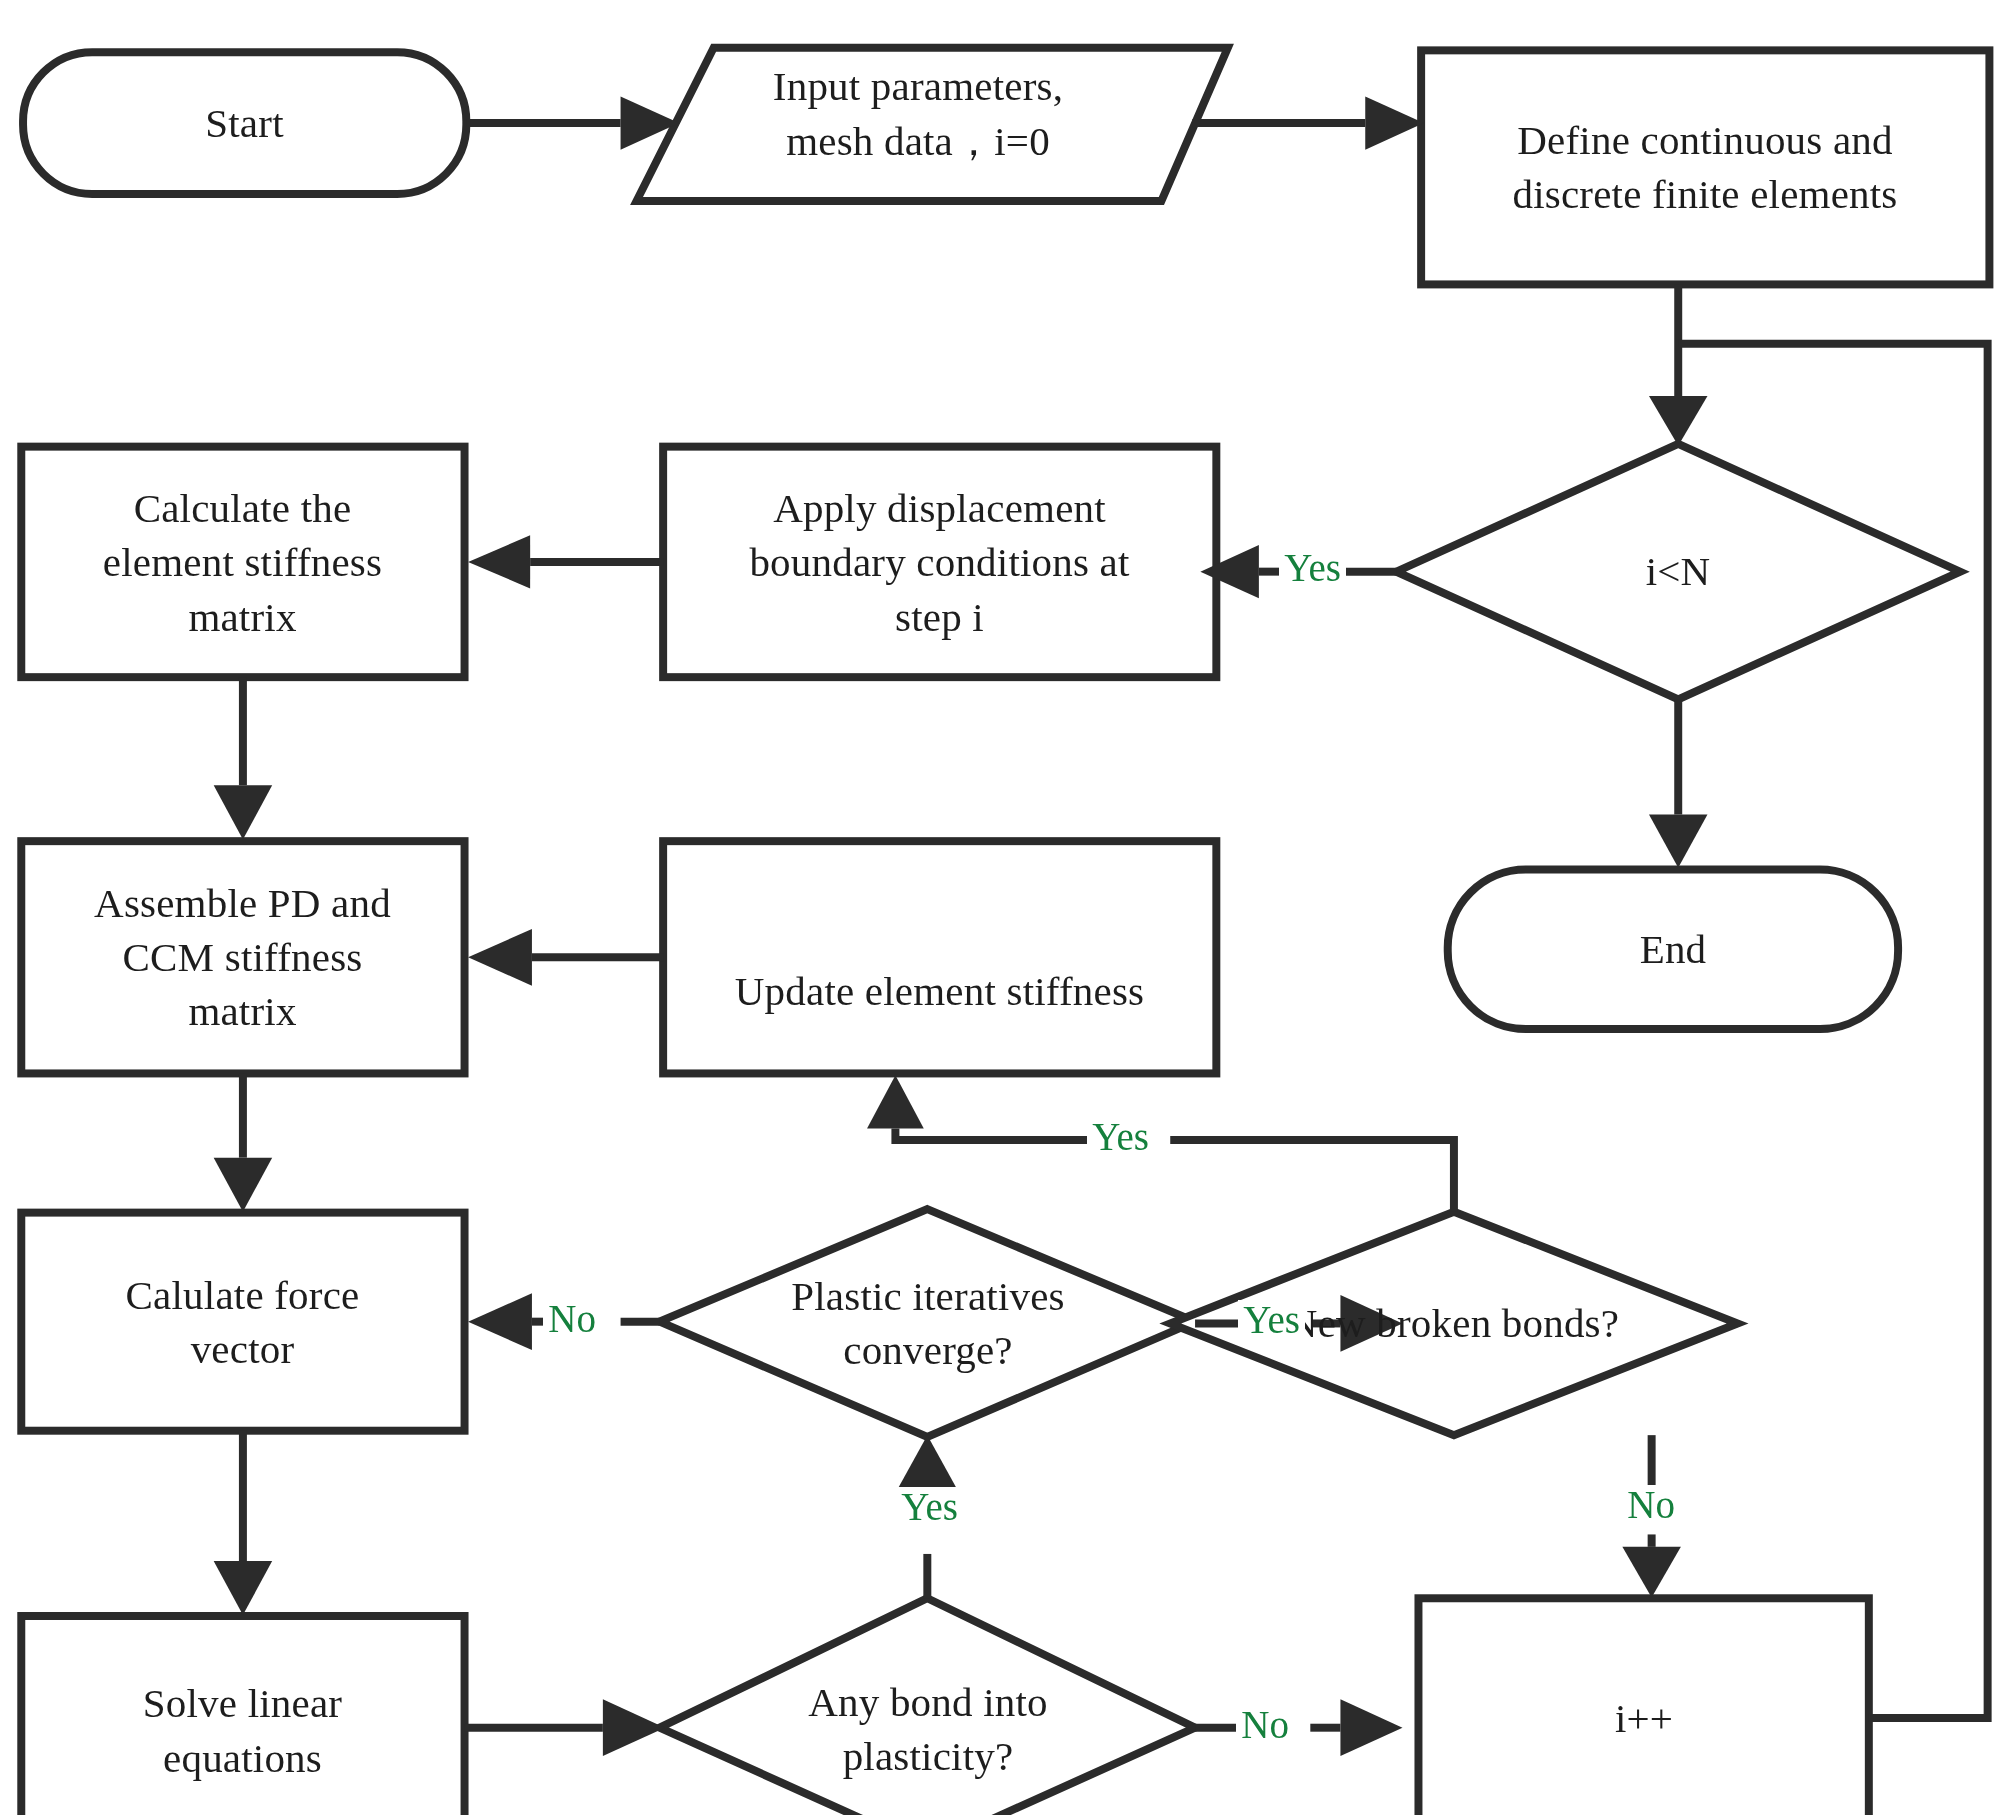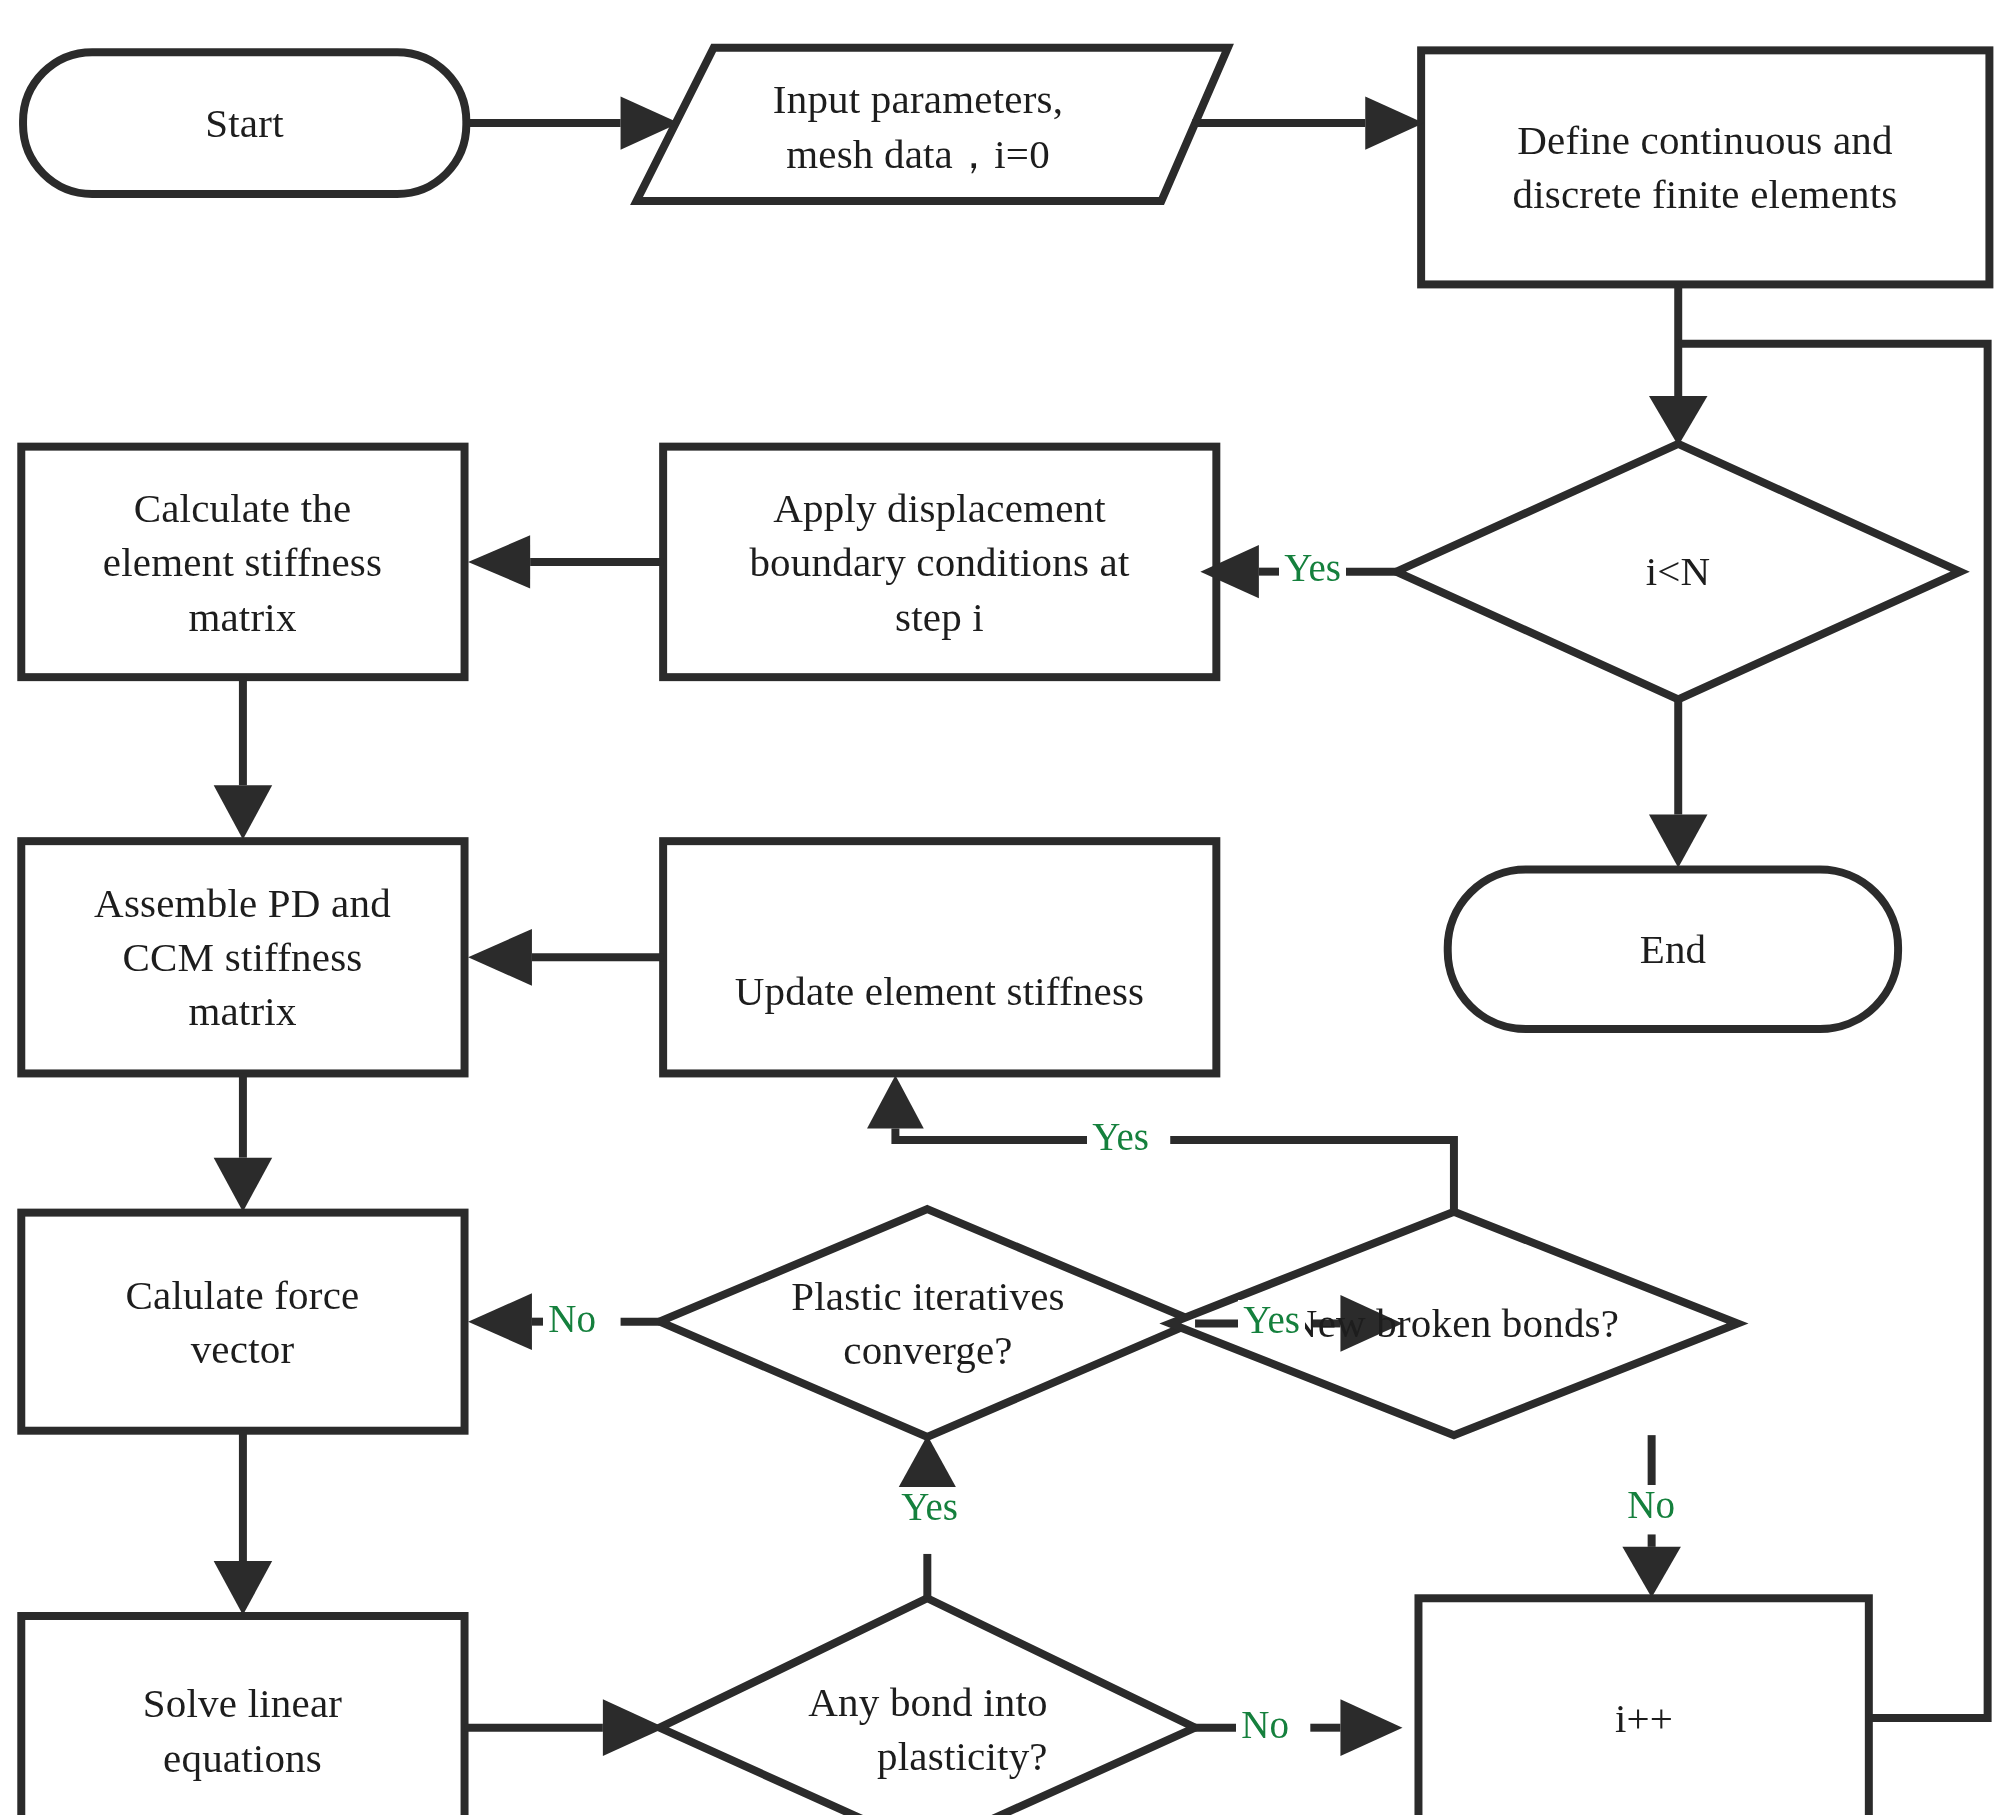--- a/index.html
+++ b/index.html
@@ -109,21 +109,21 @@
     <polygon class="arrowhead" points="1013,1638 1079,1638 1046,1578"></polygon>
 
     <line class="conn" x1="1348" y1="1908" x2="1400" y2="1908"></line>
     <line class="conn" x1="1478" y1="1908" x2="1512" y2="1908"></line>
     <polygon class="arrowhead" points="1512,1876 1582,1908 1512,1940"></polygon>
 
   </svg>
 
   <div class="node-label" style="left:23px;top:16px;width:443px;height:142px;">Start</div>
 
-  <div class="node-label" style="left:652px;top:14px;width:532px;height:153px;">Input parameters,
+  <div class="node-label" style="left:652px;top:1px;width:532px;height:153px;">Input parameters,
 mesh data，i=0</div>
 
   <div class="node-label" style="left:1545px;top:498px;width:266px;height:74px;">i&lt;N</div>
 
   <div class="node-label" style="left:1421px;top:14px;width:568px;height:234px;">Define continuous and
 discrete finite elements</div>
 
   <div class="node-label" style="left:1448px;top:833px;width:450px;height:160px;">End</div>
 
   <div class="node-label" style="left:663px;top:411px;width:553px;height:231px;">Apply displacement
@@ -144,21 +144,21 @@
 vector</div>
 
   <div class="node-label" style="left:715px;top:1225px;width:426px;height:124px;">Plastic iteratives
 converge?</div>
 
   <div class="node-label" style="left:1232px;top:1252px;width:443px;height:71px;">New broken bonds?</div>
 
   <div class="node-label" style="left:21px;top:1580px;width:443px;height:229px;text-align:center;">Solve linear
 equations</div>
 
-  <div class="node-label" style="left:715px;top:1631px;width:426px;height:124px;text-align:right;">Any bond into
+  <div class="node-label" style="left:715px;top:1631px;width:426px;height:124px;">Any bond into
 plasticity?</div>
 
   <div class="node-label" style="left:1419px;top:1562px;width:450px;height:241px;">i++</div>
 
   <div class="edge-label" style="left:1279px;top:512px;">Yes</div>
 
   <div class="edge-label" style="left:543px;top:1263px;">No</div>
 
   <div class="edge-label" style="left:1238px;top:1264px;">Yes</div>
 

